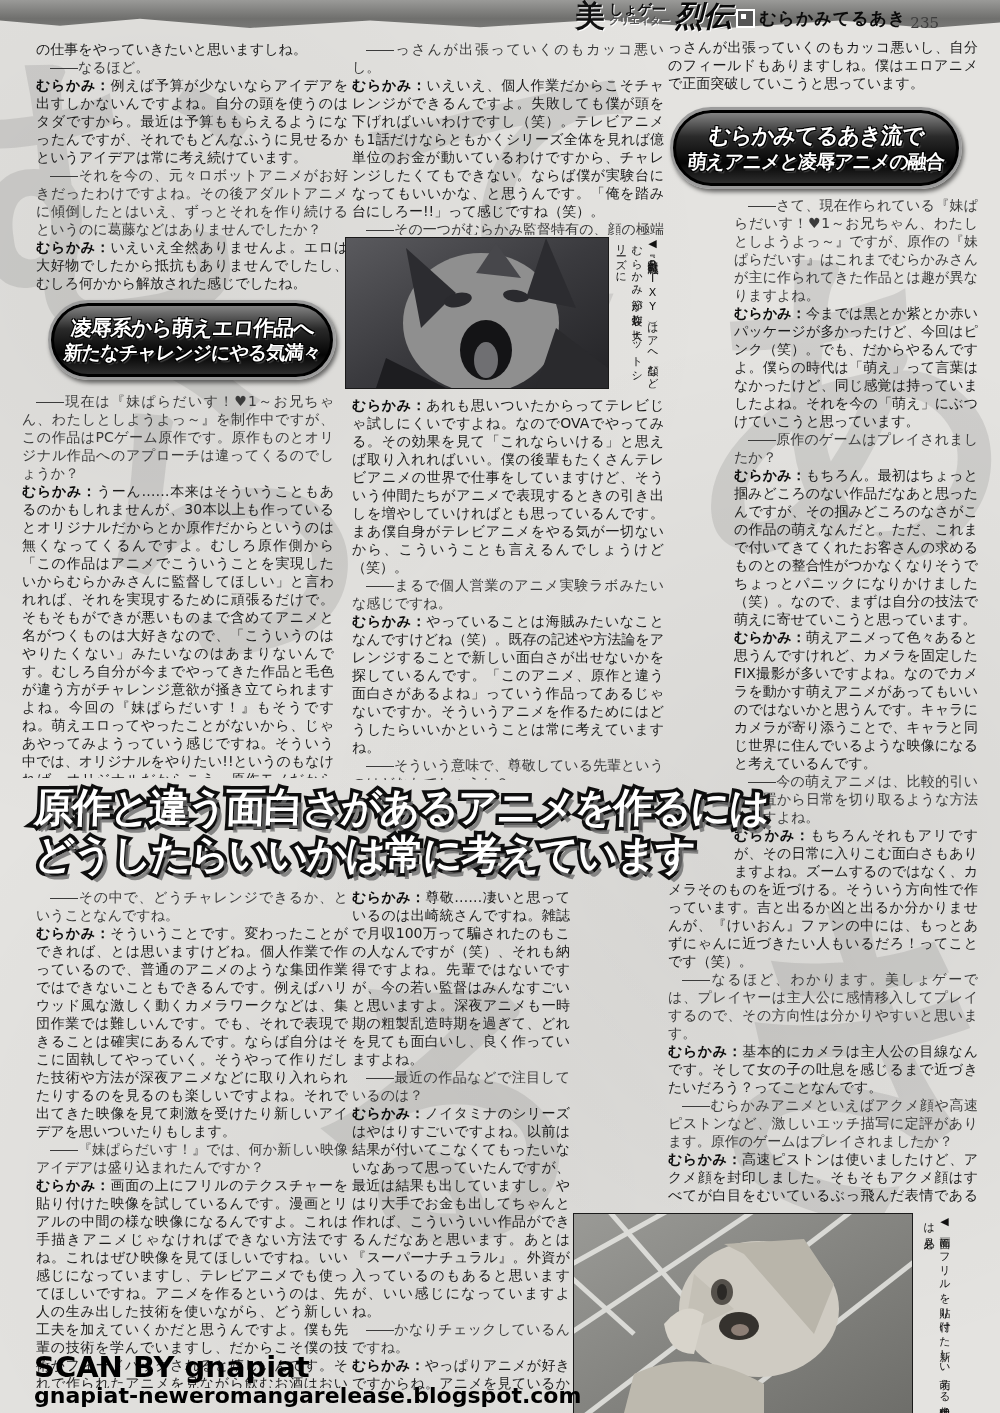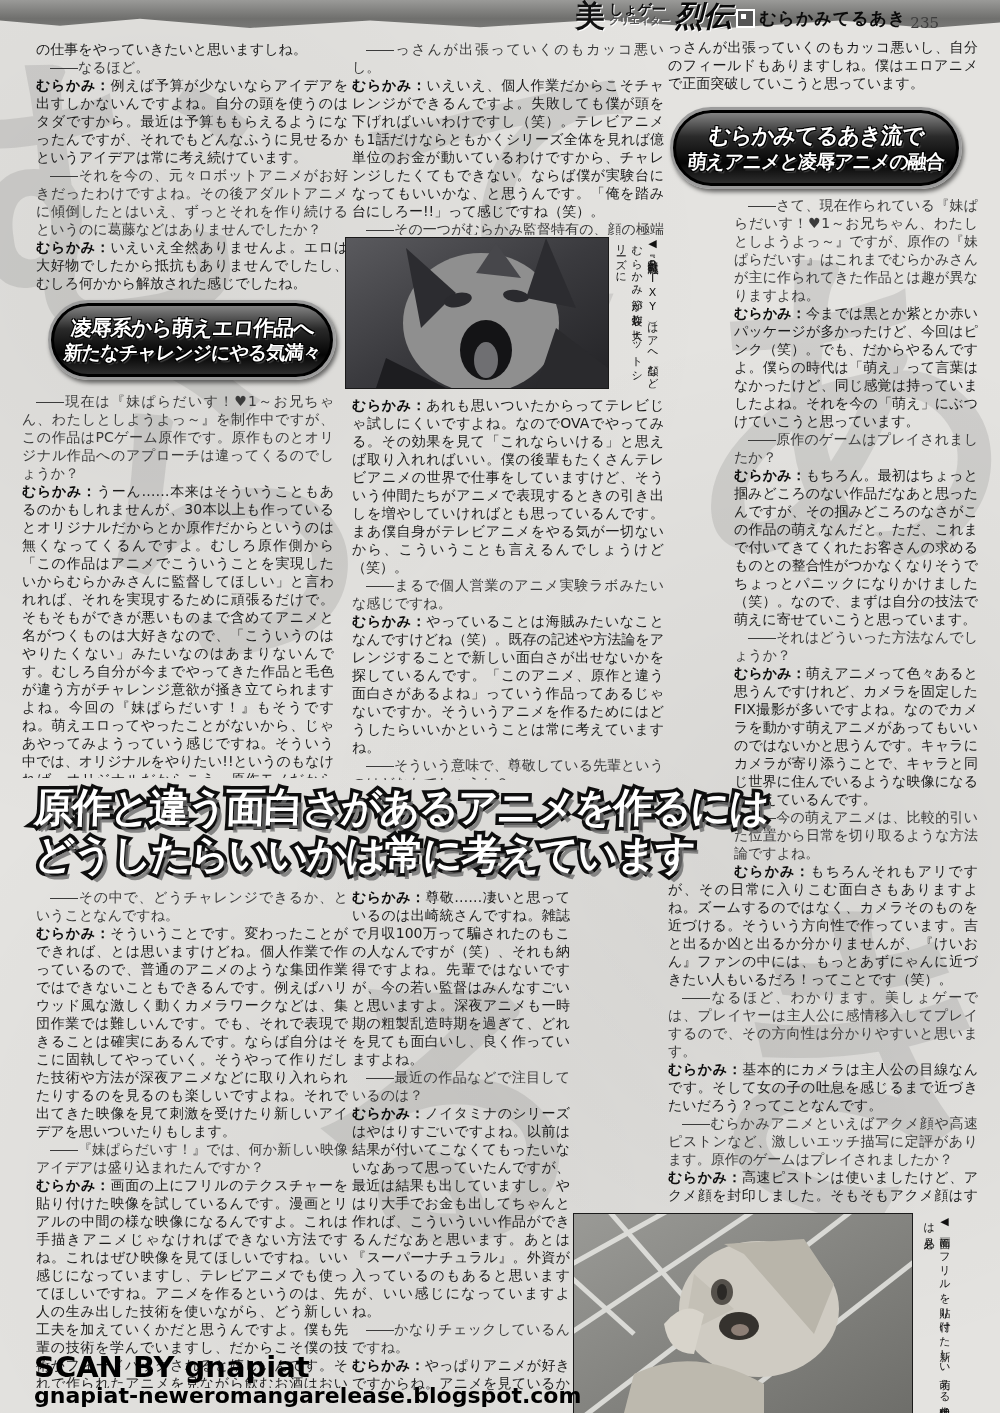--- a/index.html
+++ b/index.html
@@ -173,21 +173,20 @@
     <span class="bline" style="font-size:22px;">むらかみてるあき流で</span>
     <span class="bline" style="font-size:19px;">萌えアニメと凌辱アニメの融合</span>
   </div>
 
   <div class="col" style="left:668px;top:196px;width:310px;height:1010px;">
     <div class="spacer-l" style="width:66px;height:96px;margin-top:574px;"></div>
   <p class="para q">――さて、現在作られている『妹ぱらだいす！♥1～お兄ちゃん、わたしとしようよっ～』ですが、原作の『妹ぱらだいす』はこれまでむらかみさんが主に作られてきた作品とは趣が異なりますよね。</p>
       <p class="para"><b>むらかみ：</b>今までは黒とか紫とか赤いパッケージが多かったけど、今回はピンク（笑）。でも、だからやるんですよ。僕らの時代は「萌え」って言葉はなかったけど、同じ感覚は持っていましたよね。それを今の「萌え」にぶつけていこうと思っています。</p>
       <p class="para q">――原作のゲームはプレイされましたか？</p>
       <p class="para"><b>むらかみ：</b>もちろん。最初はちょっと掴みどころのない作品だなあと思ったんですが、その掴みどころのなさがこの作品の萌えなんだと。ただ、これまで付いてきてくれたお客さんの求めるものとの整合性がつかなくなりそうでちょっとパニックになりかけました（笑）。なので、まずは自分の技法で萌えに寄せていこうと思っています。</p>
-      <p class="para q">――それはどういった方法なんでしょうか？</p>
       <p class="para"><b>むらかみ：</b>萌えアニメって色々あると思うんですけれど、カメラを固定したFIX撮影が多いですよね。なのでカメラを動かす萌えアニメがあってもいいのではないかと思うんです。キャラにカメラが寄り添うことで、キャラと同じ世界に住んでいるような映像になると考えているんです。</p>
       <p class="para q">――今の萌えアニメは、比較的引いた位置から日常を切り取るような方法論ですよね。</p>
       <p class="para"><b>むらかみ：</b>もちろんそれもアリですが、その日常に入りこむ面白さもありますよね。ズームするのではなく、カメラそのものを近づける。そういう方向性で作っています。吉と出るか凶と出るか分かりませんが、『けいおん』ファンの中には、もっとあずにゃんに近づきたい人もいるだろ！ってことです（笑）。</p>
       <p class="para q">――なるほど、わかります。美しょゲーでは、プレイヤーは主人公に感情移入してプレイするので、その方向性は分かりやすいと思います。</p>
       <p class="para"><b>むらかみ：</b>基本的にカメラは主人公の目線なんです。そして女の子の吐息を感じるまで近づきたいだろう？ってことなんです。</p>
       <p class="para q">――むらかみアニメといえばアクメ顔や高速ピストンなど、激しいエッチ描写に定評があります。原作のゲームはプレイされましたか？</p>
       <p class="para"><b>むらかみ：</b>高速ピストンは使いましたけど、アクメ顔を封印しました。そもそもアクメ顔はすべてが白目をむいているぶっ飛んだ表情である必要はないんですよ。要は気持ち良さが伝わればいい。萌えキャラには萌えキャラなりのアクメ顔があると思っています。むしろこういう方がエロく見えるかな？と試行錯誤しています。</p>
     </div>
 
   <div class="photo" style="left:573px;top:1213px;width:338px;height:199px;">

